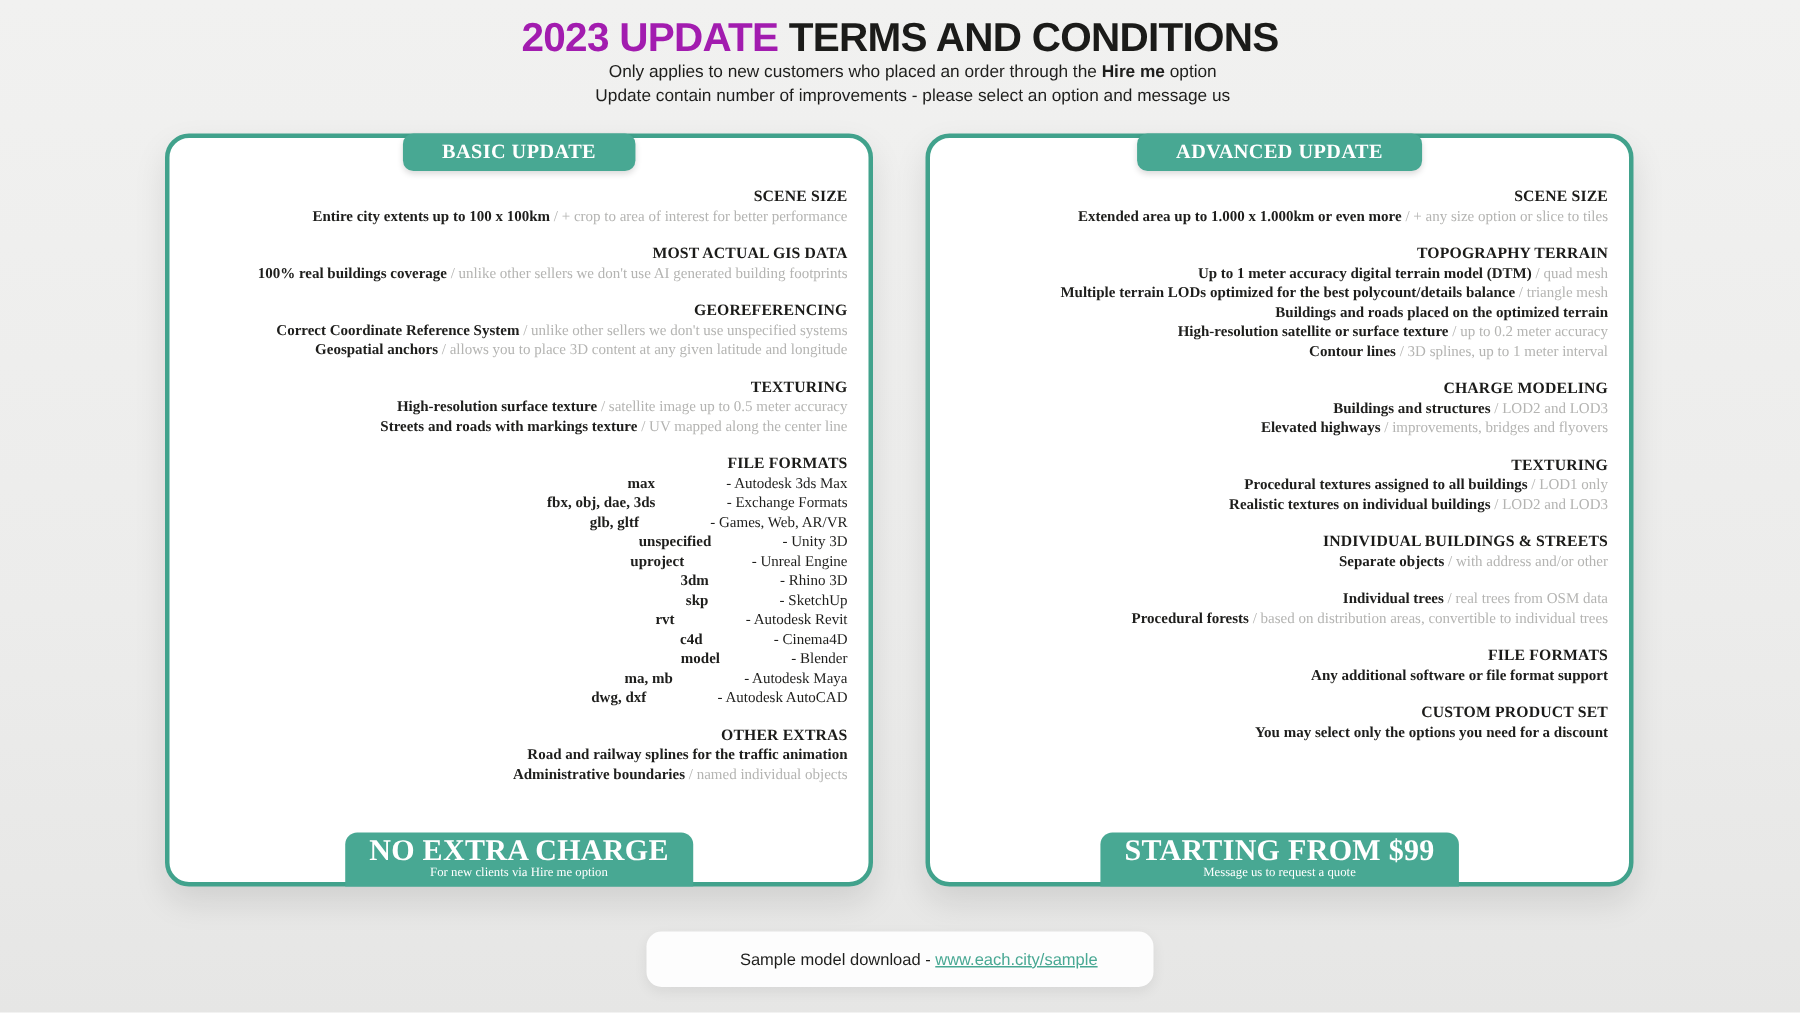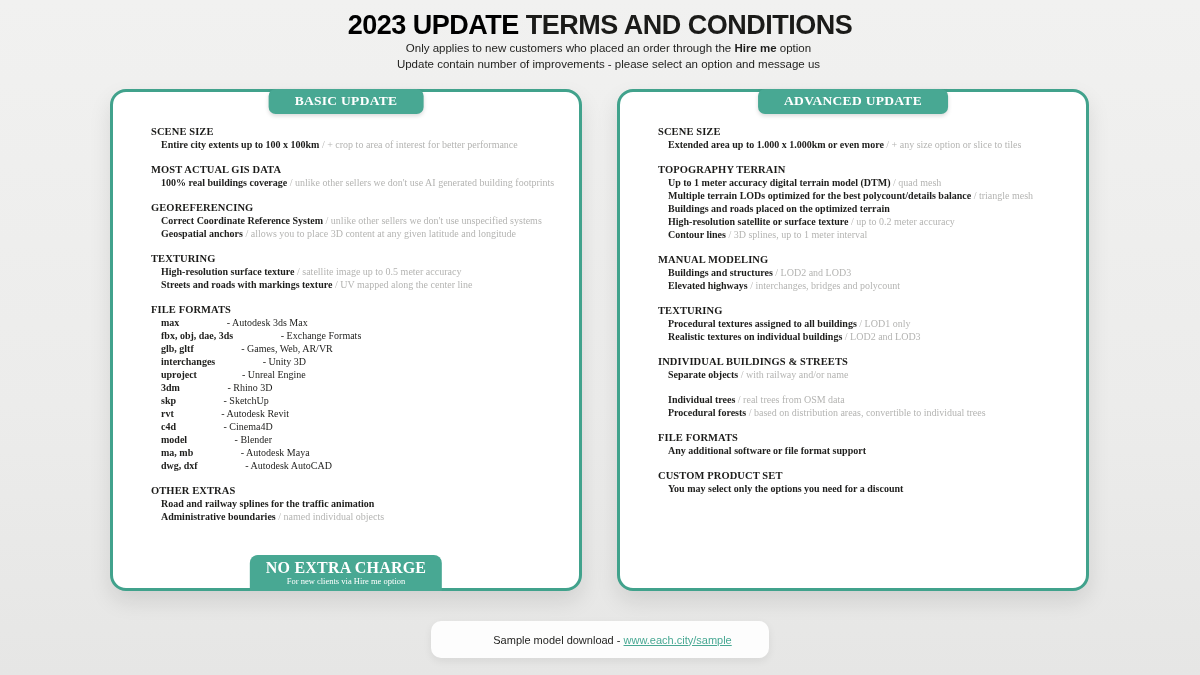--- a/index.html
+++ b/index.html
@@ -7,21 +7,21 @@
   body {
     font-family:"Liberation Sans", sans-serif;
     background:linear-gradient(180deg,#f1f1f0 0%,#ececeb 60%,#e6e6e5 100%);
     position:relative;
     overflow:hidden;
     color:#1e1e1c;
   }
   
   .header { position:absolute; top:10px; left:0; width:100%; text-align:center; }
   .title { font-size:27px; font-weight:700; letter-spacing:-0.5px; line-height:30px; }
-  .title .accent { color:#000000; }
+  .title .accent { color:#a21caf; }
   .title .rest { color:#1b1b19; }
   .subtitle { font-size:11.5px; line-height:13.5px; color:#1e1e1c; margin-top:2px;padding-left:17px; }
   .subtitle b { font-weight:700; }
   
   .panel {
     position:absolute; top:89px; width:472px; height:502px;
     background:#ffffff;
     border:3px solid #41a28c;
     border-radius:16px;
     box-shadow:0 10px 22px rgba(0,0,0,0.10);
@@ -36,23 +36,23 @@
     padding:4px 26px 5px; border-radius:7px;
     white-space:nowrap;
     box-shadow:0 2px 4px rgba(0,0,0,0.15);
   }
   .badge-bottom {
     position:absolute; bottom:-3px; left:50%; transform:translateX(-50%);
     background:#48a893; color:#ffffff; text-align:center;
     padding:4px 16px 5px; border-radius:8px 8px 0 0;
     white-space:nowrap;
   }
-  .badge-bottom .bb-title { font-size:16px; font-weight:700; line-height:17px; letter-spacing:0.2px; }
+  .badge-bottom .bb-title { font-size:20px; font-weight:700; line-height:17px; letter-spacing:0.2px; }
   .badge-bottom .bb-sub   { font-size:8.5px; line-height:10px; }
-  .panel-content { padding:33px 14px 0 38px; overflow:hidden; height:100%; }
+  .panel-content { padding:33px 14px 0 38px; overflow:hidden; height:100%;text-align:right; }
   .section { margin-bottom:12px; }
   .sec-heading { font-size:10.5px; font-weight:700; color:#1b1b19; line-height:13px; letter-spacing:0.1px; }
   .item { font-size:10px; line-height:13px; padding-left:10px; white-space:nowrap; }
   .item .b { font-weight:700; color:#1e1e1c; }
   .item .d { color:#1e1e1c;margin-left:45px; }
   .item .g { color:#b4b4b2; }
   
   .footer-pill {
     position:absolute; top:621px; left:50%; transform:translateX(-50%);
     width:338px; height:37px;
@@ -95,21 +95,21 @@
       <div class="section">
         <div class="sec-heading">TEXTURING</div>
         <div class="item"><span class="b">High-resolution surface texture</span><span class="g"> / satellite image up to 0.5 meter accuracy</span></div>
         <div class="item"><span class="b">Streets and roads with markings texture</span><span class="g"> / UV mapped along the center line</span></div>
       </div>
       <div class="section">
         <div class="sec-heading">FILE FORMATS</div>
         <div class="item"><span class="b">max</span><span class="d"> - Autodesk 3ds Max</span></div>
         <div class="item"><span class="b">fbx, obj, dae, 3ds</span><span class="d"> - Exchange Formats</span></div>
         <div class="item"><span class="b">glb, gltf</span><span class="d"> - Games, Web, AR/VR</span></div>
-        <div class="item"><span class="b">interchanges</span><span class="d"> - Unity 3D</span></div>
+        <div class="item"><span class="b">unspecified</span><span class="d"> - Unity 3D</span></div>
         <div class="item"><span class="b">uproject</span><span class="d">- Unreal Engine</span></div>
         <div class="item"><span class="b">3dm</span><span class="d"> - Rhino 3D</span></div>
         <div class="item"><span class="b">skp</span><span class="d"> - SketchUp</span></div>
         <div class="item"><span class="b">rvt</span><span class="d"> - Autodesk Revit</span></div>
         <div class="item"><span class="b">c4d</span><span class="d"> - Cinema4D</span></div>
         <div class="item"><span class="b">model</span><span class="d"> - Blender</span></div>
         <div class="item"><span class="b">ma, mb</span><span class="d"> - Autodesk Maya</span></div>
         <div class="item"><span class="b">dwg, dxf</span><span class="d"> - Autodesk AutoCAD</span></div>
       </div>
       <div class="section">
@@ -133,43 +133,47 @@
       </div>
       <div class="section">
         <div class="sec-heading">TOPOGRAPHY TERRAIN</div>
         <div class="item"><span class="b">Up to 1 meter accuracy digital terrain model (DTM)</span><span class="g"> / quad mesh</span></div>
         <div class="item"><span class="b">Multiple terrain LODs optimized for the best polycount/details balance</span><span class="g"> / triangle mesh</span></div>
         <div class="item"><span class="b">Buildings and roads placed on the optimized terrain</span></div>
         <div class="item"><span class="b">High-resolution satellite or surface texture</span><span class="g"> / up to 0.2 meter accuracy</span></div>
         <div class="item"><span class="b">Contour lines</span><span class="g"> / 3D splines, up to 1 meter interval</span></div>
       </div>
       <div class="section">
-        <div class="sec-heading">MANUAL MODELING</div>
+        <div class="sec-heading">CHARGE MODELING</div>
         <div class="item"><span class="b">Buildings and structures</span><span class="g"> / LOD2 and LOD3</span></div>
-        <div class="item"><span class="b">Elevated highways</span><span class="g"> / interchanges, bridges and polycount</span></div>
+        <div class="item"><span class="b">Elevated highways</span><span class="g"> / improvements, bridges and flyovers</span></div>
       </div>
       <div class="section">
         <div class="sec-heading">TEXTURING</div>
         <div class="item"><span class="b">Procedural textures assigned to all buildings</span><span class="g"> / LOD1 only</span></div>
         <div class="item"><span class="b">Realistic textures on individual buildings</span><span class="g"> / LOD2 and LOD3</span></div>
       </div>
       <div class="section">
         <div class="sec-heading">INDIVIDUAL BUILDINGS &amp; STREETS</div>
-        <div class="item"><span class="b">Separate objects</span><span class="g"> / with railway and/or name</span></div>
+        <div class="item"><span class="b">Separate objects</span><span class="g"> / with address and/or other</span></div>
       </div>
       <div class="section">
         <div class="item"><span class="b">Individual trees</span><span class="g"> / real trees from OSM data</span></div>
         <div class="item"><span class="b">Procedural forests</span><span class="g"> / based on distribution areas, convertible to individual trees</span></div>
       </div>
       <div class="section">
         <div class="sec-heading">FILE FORMATS</div>
         <div class="item"><span class="b">Any additional software or file format support</span></div>
       </div>
       <div class="section">
         <div class="sec-heading">CUSTOM PRODUCT SET</div>
         <div class="item"><span class="b">You may select only the options you need for a discount</span></div>
       </div>
     </div>
+  <div class="badge-bottom">
+    <div class="bb-title">STARTING FROM $99</div>
+    <div class="bb-sub">Message us to request a quote</div>
+  </div>
 </div>
 
 <div class="footer-pill">
   <span>Sample model download - </span>&nbsp;<a>www.each.city/sample</a>
 </div>
 
 </body></html>

